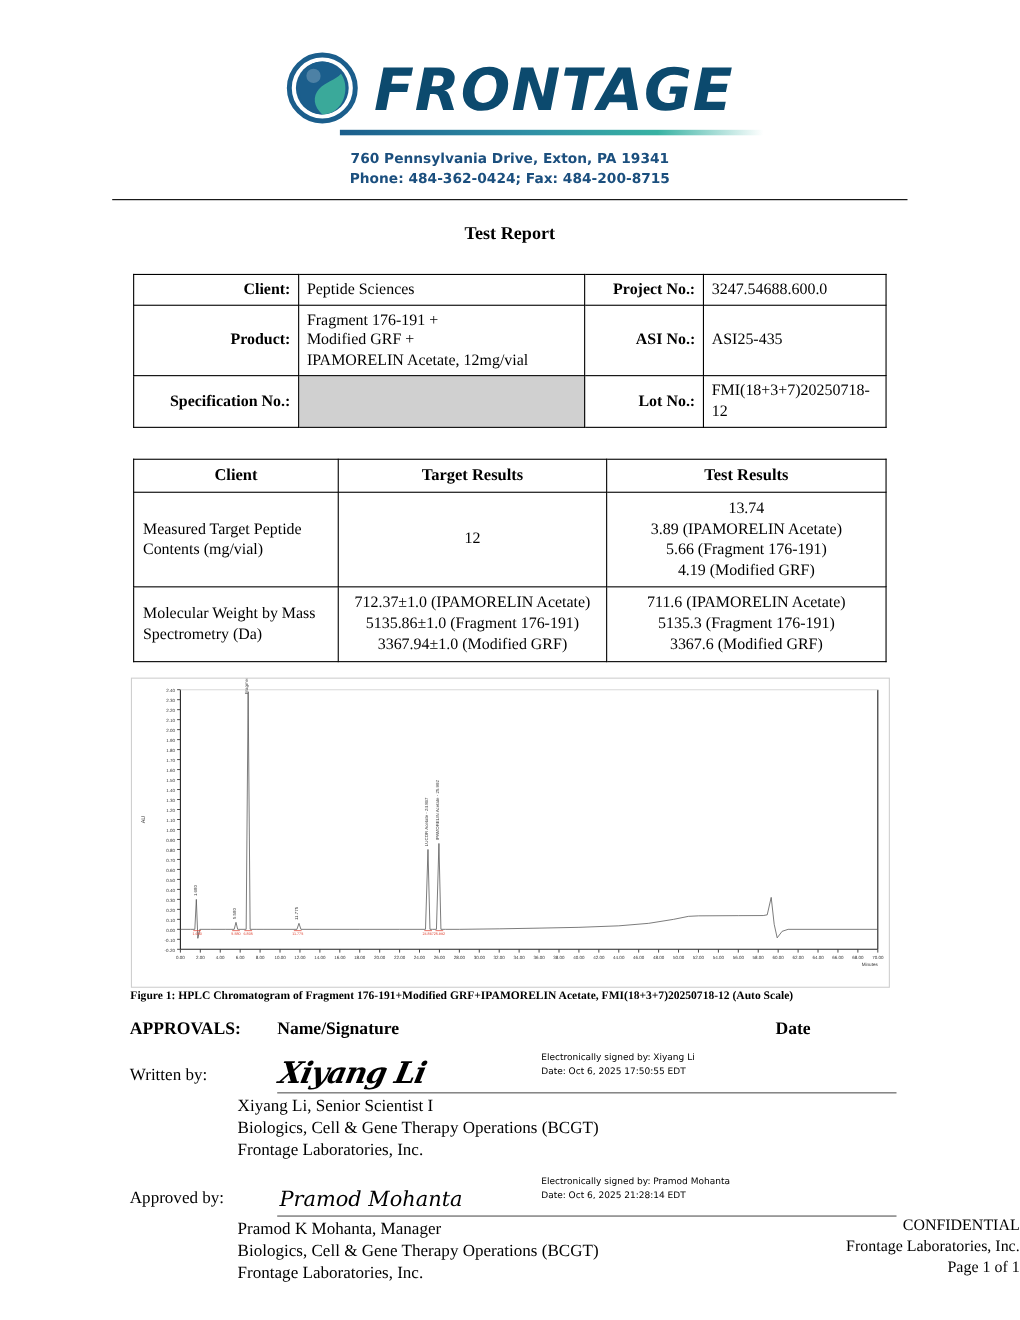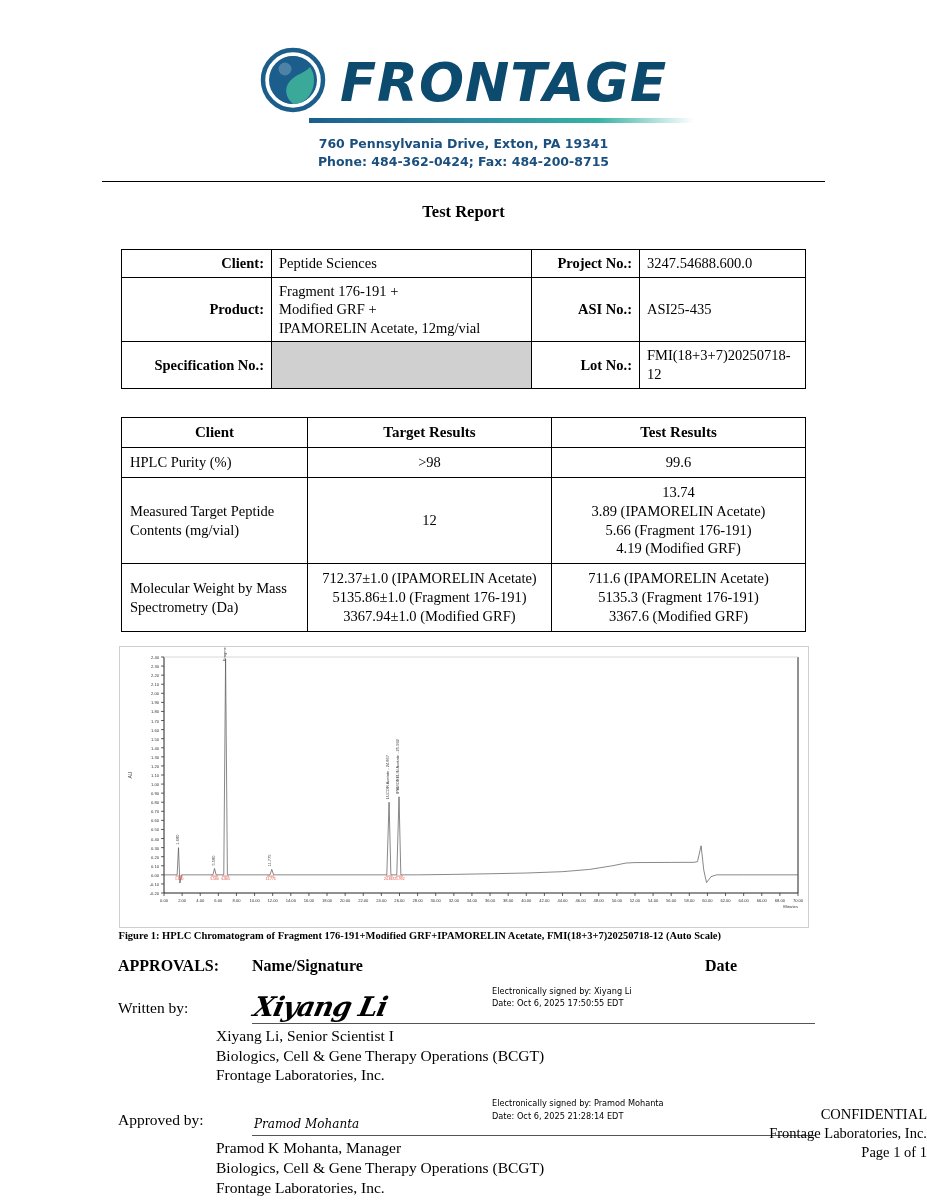--- a/index.html
+++ b/index.html
@@ -149,21 +149,21 @@
     font-family: "DejaVu Serif", serif;
     font-style: italic;
     font-weight: 700;
     font-size: 27px;
     letter-spacing: -1px;
     transform: skewX(-12deg);
   }
   .sig-script-2 {
     font-family: "DejaVu Serif", serif;
     font-style: italic;
-    font-size: 12px;
+    font-size: 19px;
     letter-spacing: 0px;
     bottom: 4px;
   }
   .esign {
     position: absolute;
     left: 240px;
     top: 2px;
     font-family: "DejaVu Sans", sans-serif;
     font-size: 8.2px;
     line-height: 1.5;
@@ -254,25 +254,20 @@
         <col style="width:254px">
       </colgroup>
     <thead>
       <tr>
         <th>Client</th>
         <th>Target Results</th>
         <th>Test Results</th>
       </tr>
     </thead>
     <tbody>
-      <tr>
-        <td class="rt-left" style="white-space:pre-line">HPLC Purity (%)</td>
-        <td class="rt-center" style="white-space:pre-line">&gt;98</td>
-        <td class="rt-center" style="white-space:pre-line">99.6</td>
-      </tr>
       <tr>
         <td class="rt-left" style="white-space:pre-line">Measured Target Peptide
 Contents (mg/vial)</td>
         <td class="rt-center" style="white-space:pre-line">12</td>
         <td class="rt-center" style="white-space:pre-line">13.74
 3.89 (IPAMORELIN Acetate)
 5.66 (Fragment 176-191)
 4.19 (Modified GRF)</td>
       </tr>
       <tr>

